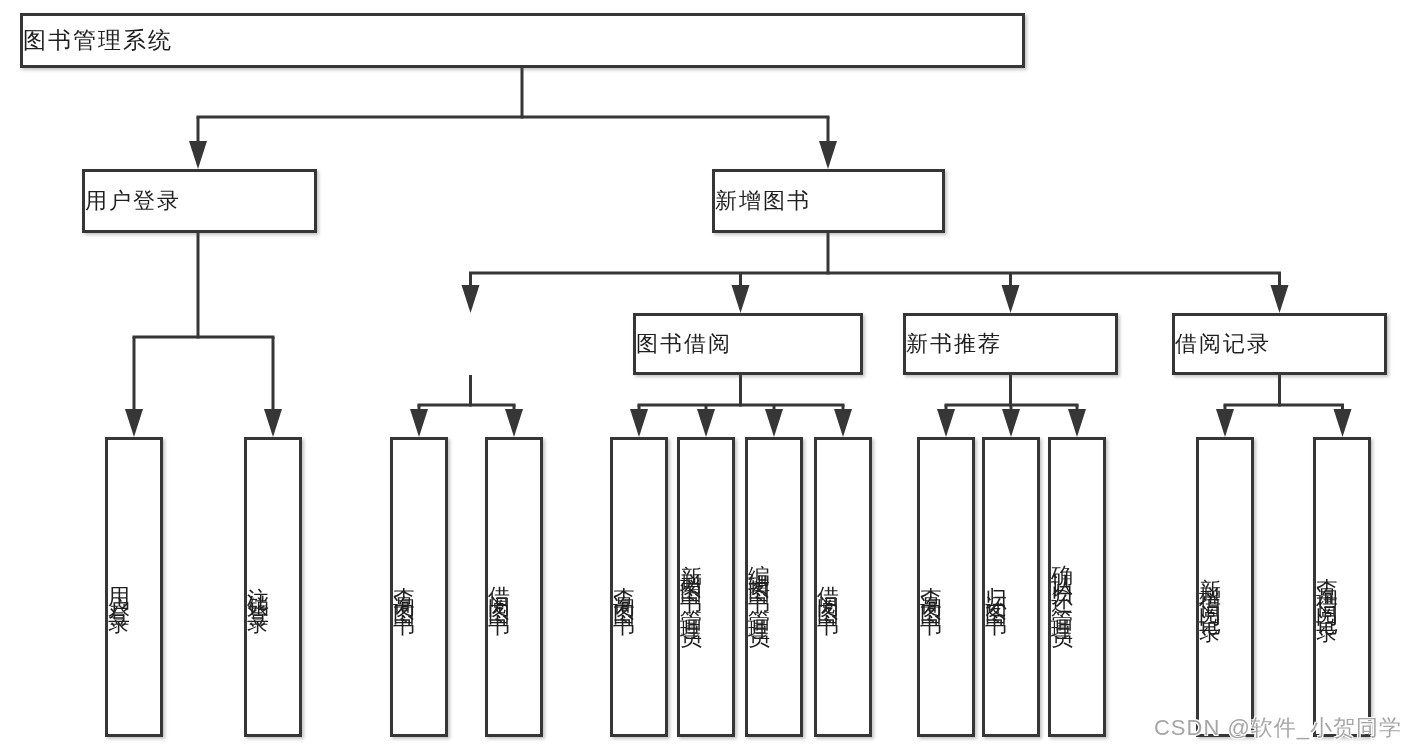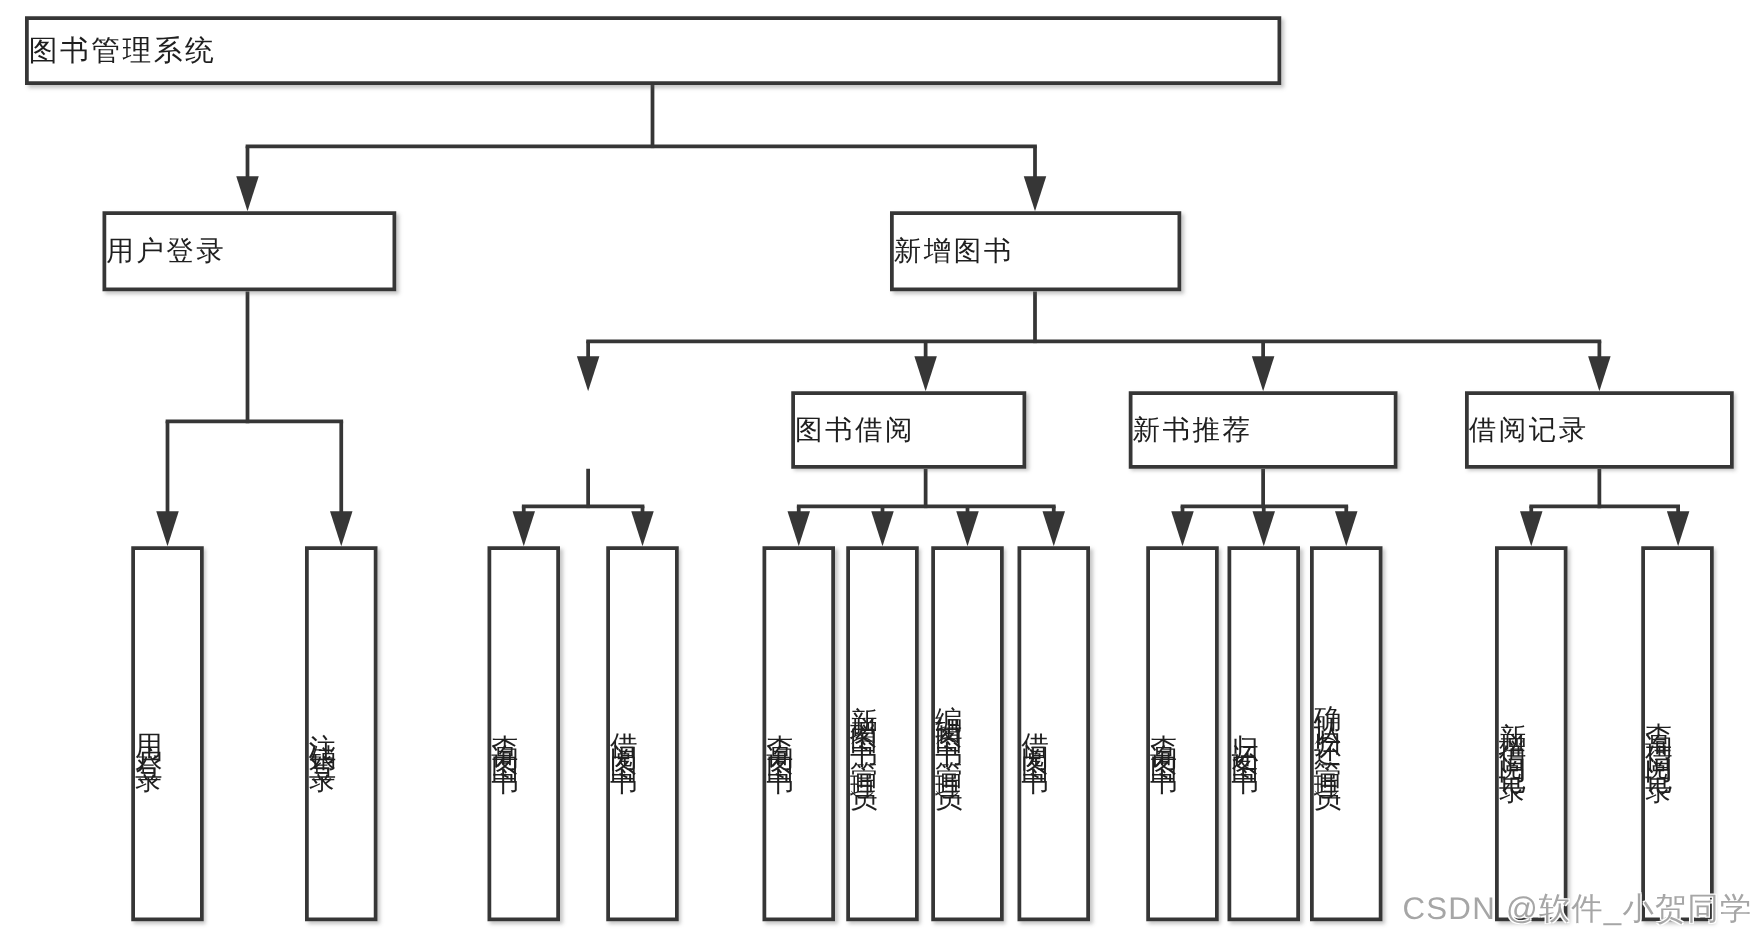--- a/index.html
+++ b/index.html
@@ -48,21 +48,21 @@
     text-orientation: mixed;
     font-size: 22px;
     letter-spacing: 9px;
     line-height: 1;
     color: #1f1f1f;
   }
   .watermark {
     position: absolute;
     right: 3px;
     bottom: 4px;
-    font-size: 25px;
+    font-size: 22px;
     letter-spacing: 1px;
     color: #a6a6a6;
     text-shadow: 1px 1px 0 #ffffff, -1px -1px 0 #ffffff, 1px -1px 0 #ffffff, -1px 1px 0 #ffffff;
     white-space: nowrap;
     z-index: 5;
   }
 </style>
 </head>
 <body>
 
@@ -134,21 +134,21 @@
     <span class="label">图书管理系统</span>
   </div>
 
   <div class="node hbox" style="left:82px; top:169px; width:235px; height:64px;">
     <span class="label">用户登录</span>
   </div>
   <div class="node hbox" style="left:712px; top:169px; width:233px; height:64px;">
     <span class="label">新增图书</span>
   </div>
 
-  <div class="node hbox" style="left:633px; top:313px; width:188px; height:62px;">
+  <div class="node hbox" style="left:633px; top:313px; width:230px; height:62px;">
     <span class="label">图书借阅</span>
   </div>
   <div class="node hbox" style="left:903px; top:313px; width:215px; height:62px;">
     <span class="label">新书推荐</span>
   </div>
   <div class="node hbox" style="left:1172px; top:313px; width:215px; height:62px;">
     <span class="label">借阅记录</span>
   </div>
 
   <div class="node vbox" style="left:105px; top:437px; width:58px; height:300px;">

